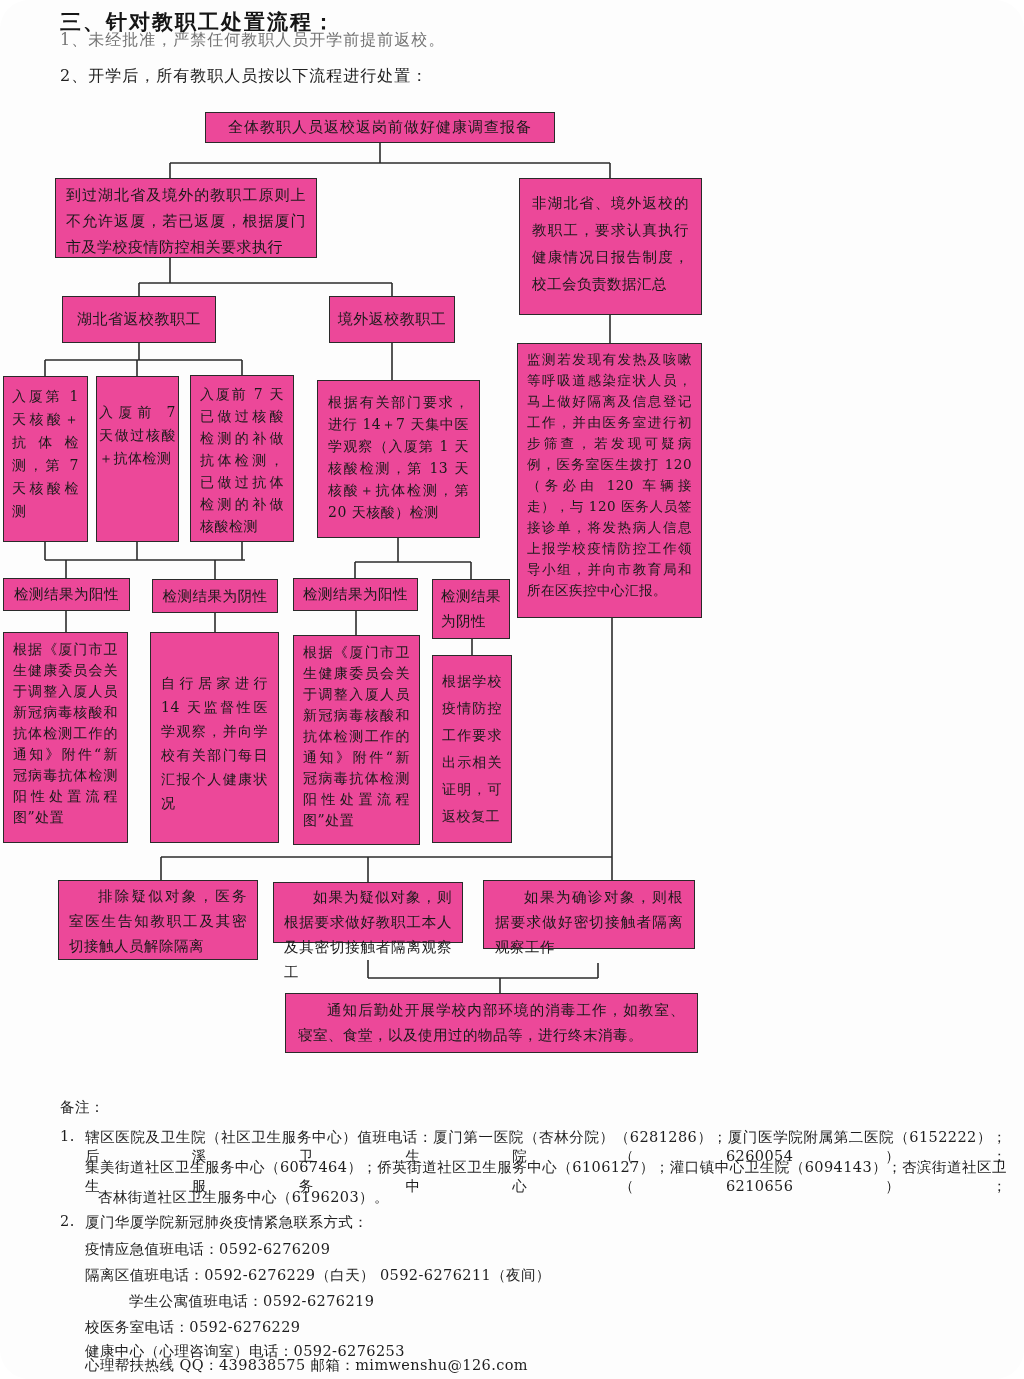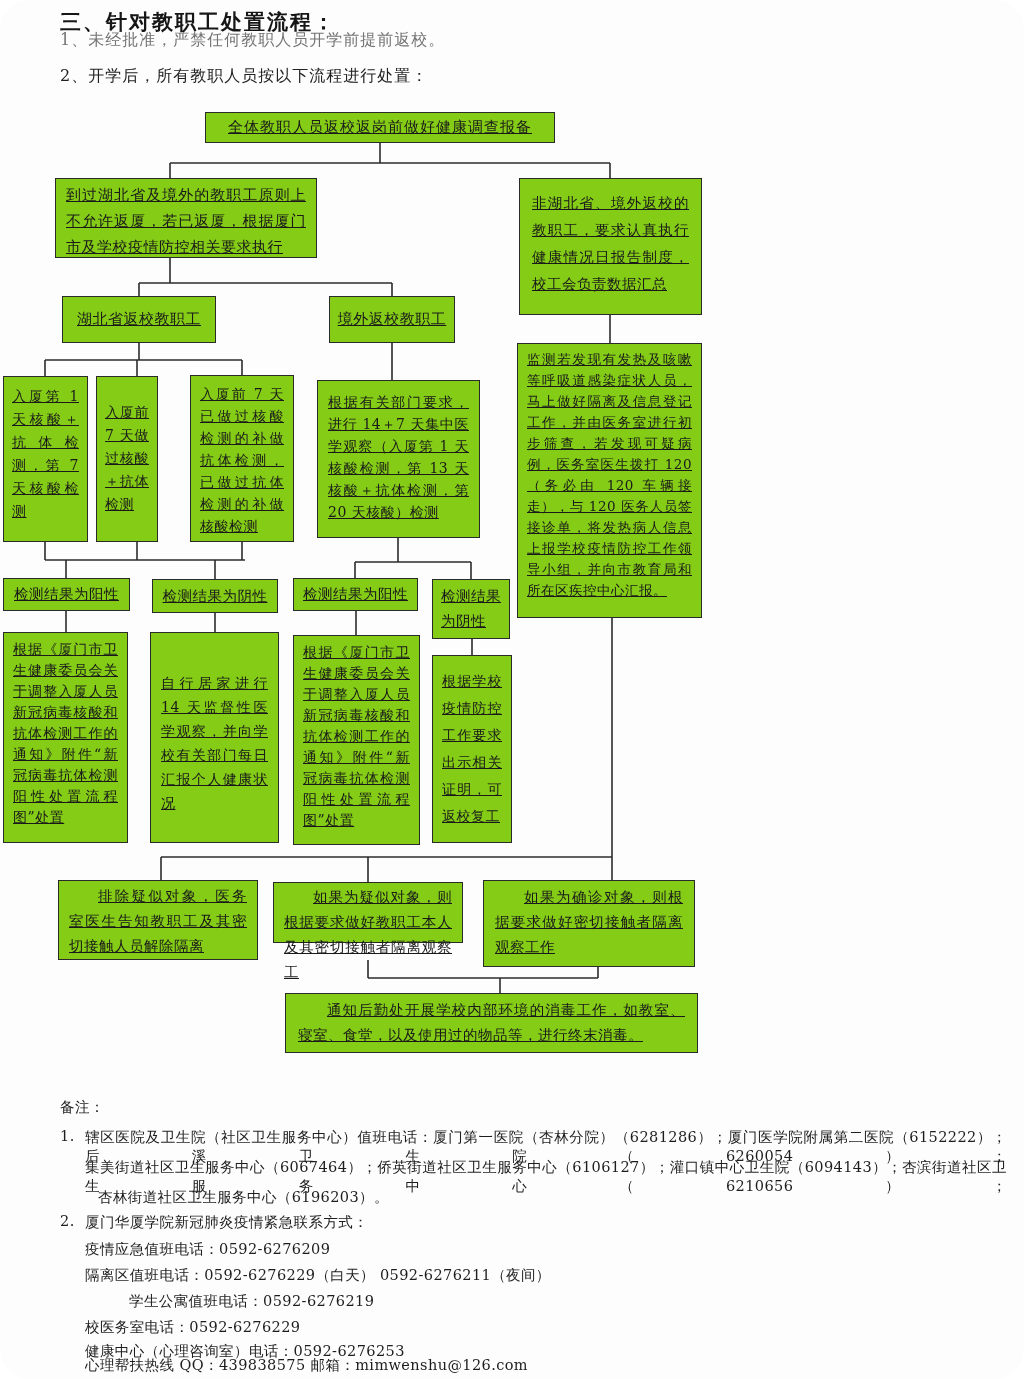--- a/index.html
+++ b/index.html
@@ -9,49 +9,49 @@
     overflow:hidden;
     border-radius:29px;
   }
   .t-title{position:absolute;left:60px;top:8px;font-size:21px;font-weight:bold;letter-spacing:2px;}
   .t-intro1{position:absolute;left:60px;top:30px;font-size:16px;letter-spacing:1px;color:#737373;}
   .t-intro2{position:absolute;left:60px;top:66px;font-size:16px;letter-spacing:1px;color:#222;text-align:right;}
 
   svg.connectors{position:absolute;left:0;top:0;z-index:0;}
 
   .box{
-    position:absolute;box-sizing:border-box;background:#84cc16;
+    position:absolute;box-sizing:border-box;background:#ec4899;
     border:1.5px solid #2a2a2a;z-index:1;
     font-size:14px;line-height:21px;color:#1a1a1a;
     text-align:justify;text-justify:inter-character;
-    padding:6px 9px;letter-spacing:0.5px;text-decoration:underline;
+    padding:6px 9px;letter-spacing:0.5px;
   }
   .center{display:flex;align-items:center;justify-content:center;text-align:center;padding:2px 4px;}
 
   #b-top{left:205px;top:112px;width:350px;height:31px;font-size:15px;letter-spacing:1px;}
   #b-hubei-rule{left:55px;top:178px;width:262px;height:80px;font-size:15px;line-height:26px;padding:3px 10px;}
   #b-nonhubei{left:519px;top:178px;width:183px;height:137px;font-size:14.5px;line-height:27px;padding:11px 12px;}
   #b-hubei-staff{left:62px;top:296px;width:154px;height:47px;font-size:15px;}
   #b-abroad-staff{left:329px;top:296px;width:126px;height:47px;font-size:15px;}
   #b-test-a{left:3px;top:376px;width:85px;height:166px;line-height:23px;padding:8px 8px;}
-  #b-test-b{left:96px;top:376px;width:62px;height:166px;line-height:23px;padding:24px 8px;}
+  #b-test-b{left:96px;top:376px;width:83px;height:166px;line-height:23px;padding:24px 2px;}
   #b-test-c{left:190px;top:375px;width:104px;height:167px;line-height:22px;padding:7px 9px;}
   #b-abroad-observe{left:317px;top:380px;width:163px;height:158px;line-height:22px;padding:10px 10px;}
   #b-monitor{left:517px;top:343px;width:185px;height:275px;font-size:13.5px;line-height:21px;padding:5px 9px;}
   #b-pos-a{left:3px;top:578px;width:127px;height:33px;font-size:14.5px;}
   #b-neg-a{left:152px;top:579px;width:126px;height:34px;font-size:14.5px;}
   #b-pos-b{left:293px;top:578px;width:125px;height:33px;font-size:14.5px;}
   #b-neg-b{left:432px;top:579px;width:78px;height:60px;font-size:14.5px;line-height:25px;padding:4px 8px;text-align:left;}
   #b-pos-handle-a{left:3px;top:632px;width:125px;height:211px;line-height:21px;}
   #b-neg-handle-a{left:150px;top:632px;width:129px;height:211px;line-height:24px;padding:38px 10px;}
   #b-pos-handle-b{left:293px;top:635px;width:127px;height:210px;line-height:21px;}
   #b-neg-handle-b{left:432px;top:655px;width:80px;height:188px;line-height:27px;padding:12px 9px;}
   #b-excluded{left:58px;top:880px;width:200px;height:80px;font-size:14.5px;line-height:25px;padding:3px 10px;text-indent:2em;}
   #b-suspected{left:273px;top:882px;width:190px;height:61px;font-size:14.5px;line-height:25px;padding:2px 10px;text-indent:2em;}
-  #b-confirmed{left:483px;top:880px;width:212px;height:87px;font-size:14.5px;line-height:25px;padding:4px 11px;text-indent:2em;}
+  #b-confirmed{left:483px;top:880px;width:212px;height:69px;font-size:14.5px;line-height:25px;padding:4px 11px;text-indent:2em;}
   #b-disinfect{left:285px;top:993px;width:413px;height:60px;font-size:14.5px;line-height:25px;padding:4px 12px;text-indent:2em;}
 
   .notes{position:absolute;left:0;top:0;width:1024px;font-size:14.5px;color:#1d1d1d;letter-spacing:0.4px;}
   .n-label{position:absolute;left:60px;top:1098px;}
   .n-num1{position:absolute;left:60px;top:1128px;}
   .n-num2{position:absolute;left:60px;top:1213px;}
   .n1-l0{position:absolute;left:85px;top:1128px;width:922px;text-align:justify;text-align-last:justify;}
   .n1-l1{position:absolute;left:85px;top:1158px;width:922px;text-align:justify;text-align-last:justify;}
   .n1-l2{position:absolute;left:85px;top:1188px;margin-left:13px;}
   .n2-title{position:absolute;left:85px;top:1213px;}

